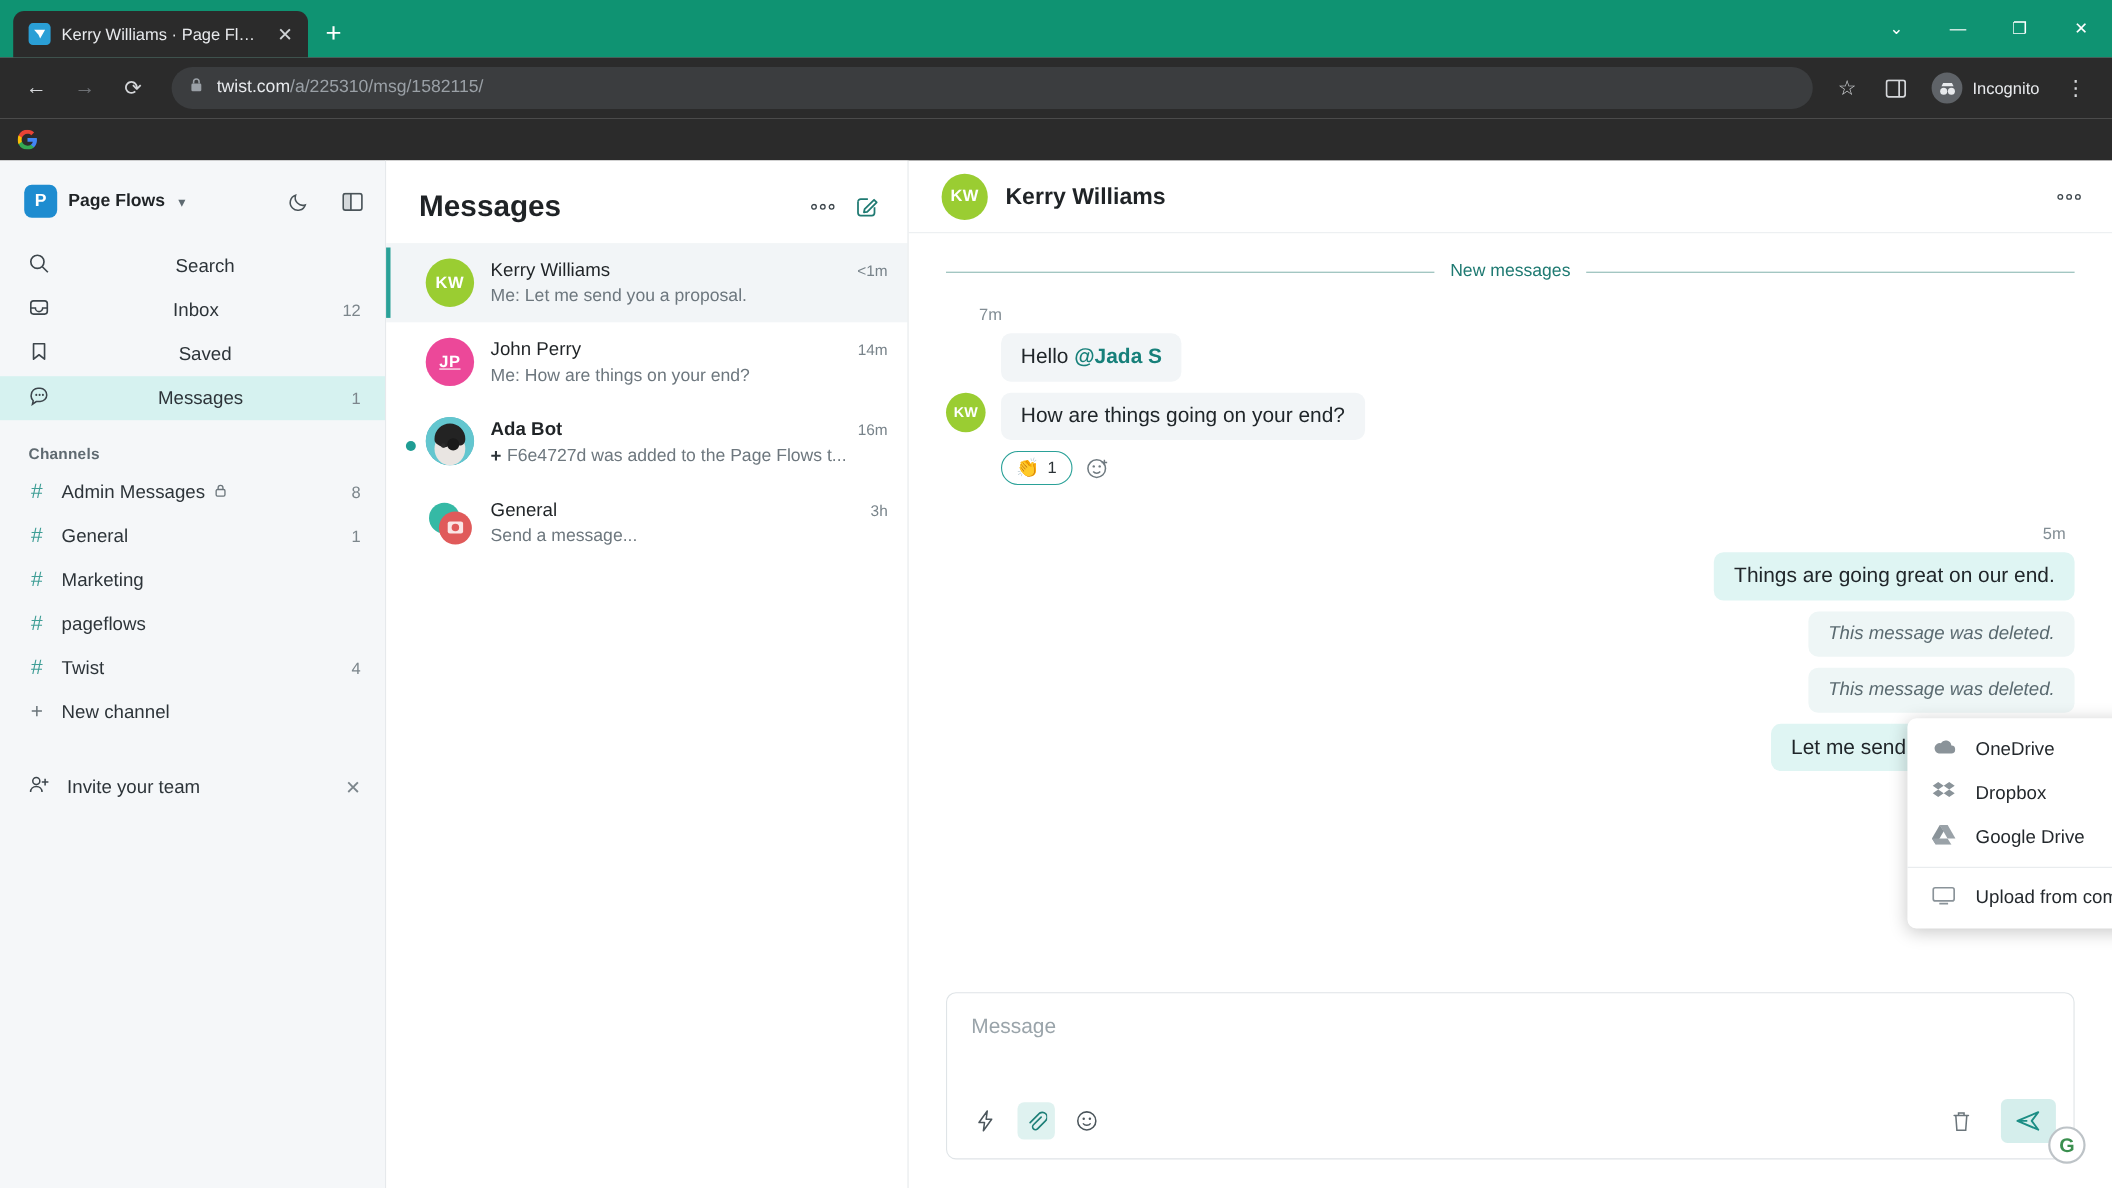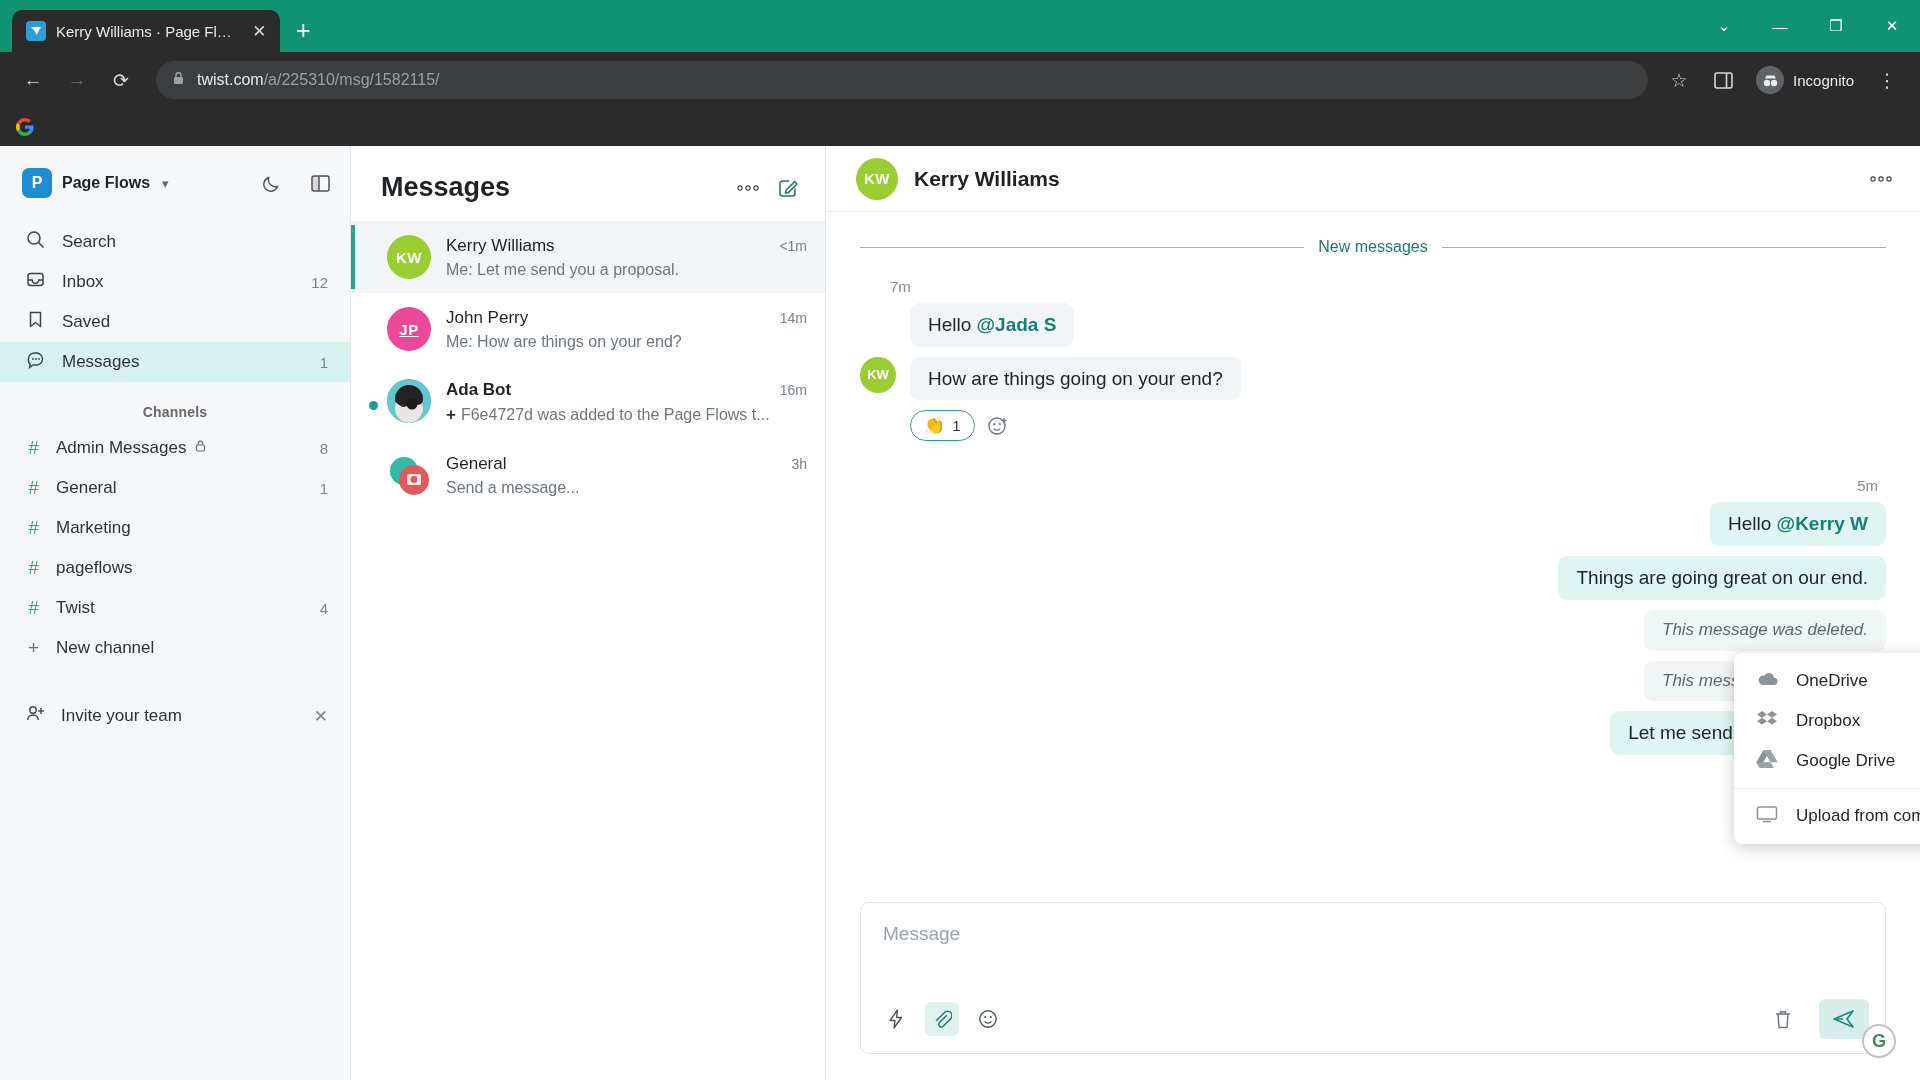--- a/index.html
+++ b/index.html
@@ -71,28 +71,28 @@
     display: flex; align-items: center; justify-content: center; font-weight: bold; font-size: 16px;
   }
   .ws-name { font-size: 16px; font-weight: bold; color: #1f2326; }
   .ws-caret { color: #5e6a71; font-size: 13px; margin-left: 2px; cursor: pointer; }
   .ws-spacer { flex: 1 1 auto; }
   .ws-icon { color: #4a5459; cursor: pointer; display:flex; align-items:center; }
 
   .nav { margin-top: 14px; }
   .nav-item {
     height: 40px; display: flex; align-items: center; padding: 0 22px 0 26px; gap: 17px;
-    color: #2d3439; font-size: 17px; cursor: pointer;
+    color: #2d3439; font-size: 17px; cursor: pointer; text-align: center;
   }
   .nav-item.active { background: #d6f2f0; }
   .nav-item .lbl { flex: 1 1 auto; }
   .nav-item .badge { color: #7c868c; font-size: 15px; }
 
   .sect-title {
-    font-size: 14px; font-weight: bold; color: #5f6a71; padding: 22px 26px 8px 26px; letter-spacing: .2px; text-align: center;
+    font-size: 14px; font-weight: bold; color: #5f6a71; padding: 22px 26px 8px 26px; letter-spacing: .2px;
   }
   .ch-item {
     height: 40px; display: flex; align-items: center; padding: 0 22px 0 26px; gap: 15px;
     color: #2d3439; font-size: 17px; cursor: pointer;
   }
   .ch-hash { color: #3f9e96; font-size: 19px; width: 15px; text-align: center; }
   .ch-name { display: flex; align-items: center; gap: 8px; flex: 1 1 auto; }
   .ch-badge { color: #7c868c; font-size: 15px; }
 
   .invite {
@@ -548,25 +548,20 @@
                 <circle cx="12.7" cy="9" r="1.1" fill="#6f7a80"></circle>
                 <path d="M6.8 13.6a4 4 0 006.4 0" stroke="#6f7a80" stroke-width="1.3" fill="none"></path>
                 <line x1="17" y1="3" x2="17" y2="8" stroke="#6f7a80" stroke-width="1.3"></line>
                 <line x1="14.5" y1="5.5" x2="19.5" y2="5.5" stroke="#6f7a80" stroke-width="1.3"></line>
               </svg>
           </span>
         </div>
 
         <div class="ts right" style="margin-top:36px;">5m</div>
 
-        <div class="row right">
-          <div class="bubble mine">
-            <span>Hello </span><span class="mention">@Kerry W</span>
-          </div>
-        </div>
         <div class="row right">
           <div class="bubble mine">
             <span>Things are going great on our end.</span>
           </div>
         </div>
         <div class="row right">
           <div class="bubble mine deleted">
             <span>This message was deleted.</span>
           </div>
         </div>

